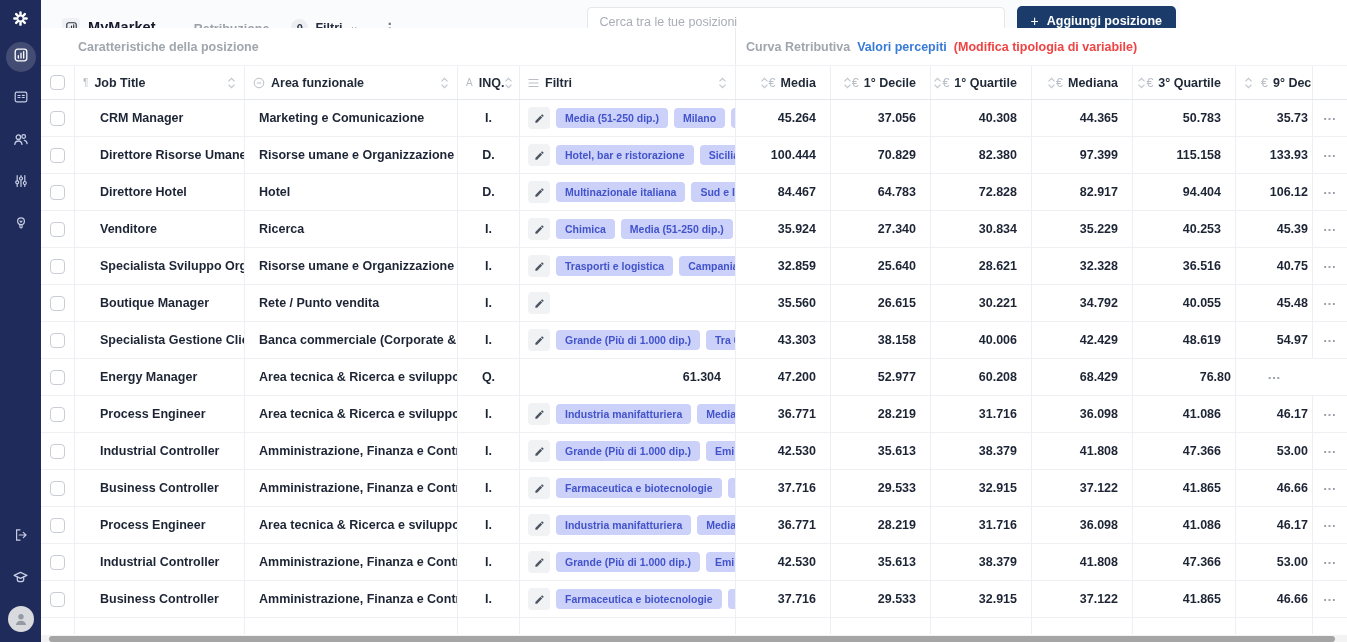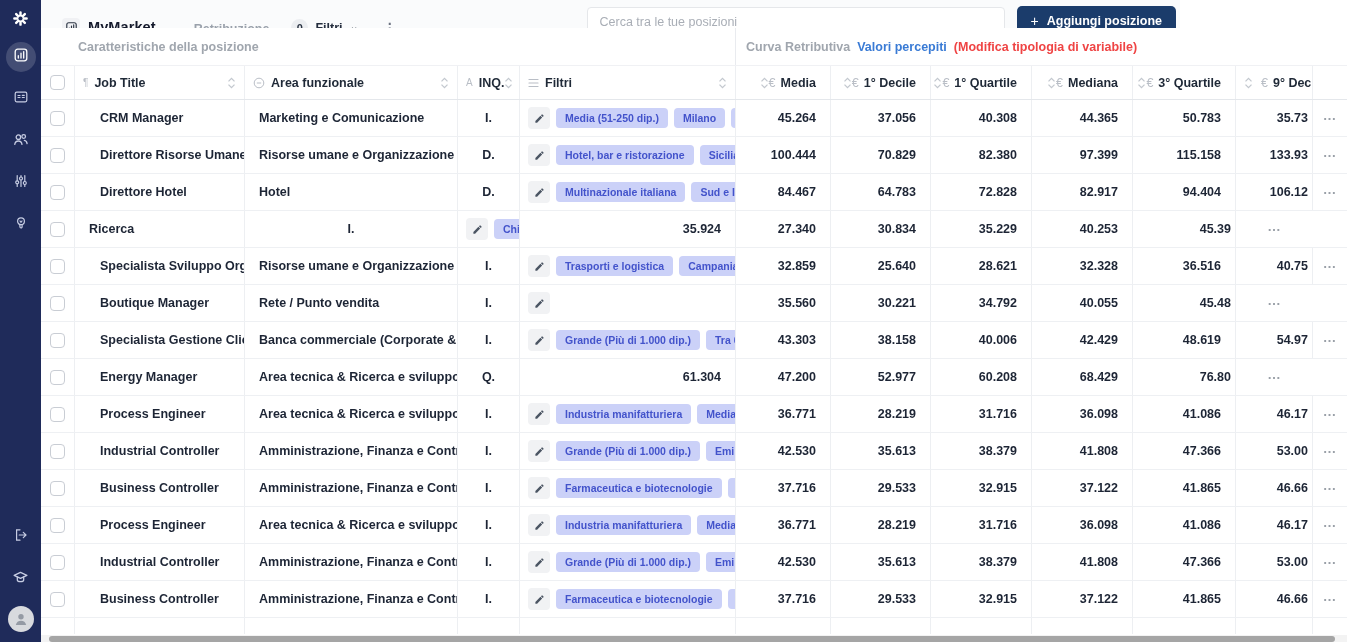--- a/index.html
+++ b/index.html
@@ -392,20 +392,21 @@
         <div class="c c-num">72.828</div>
         <div class="c c-num">82.917</div>
         <div class="c c-num">94.404</div>
         <div class="c c-num c-last">106.12</div>
     <div class="c c-actions">⋯</div>
   </div>
   <div class="grid row">
     <div class="c c-check">
           <span class="cb"></span>
         </div>
+    <div class="c c-job">Venditore</div>
     <div class="c c-area">Ricerca</div>
     <div class="c c-inq">I.</div>
     <div class="c c-filters">
       <span class="pencil">
             <svg width="11" height="11" viewBox="0 0 24 24">
               <path d="M3 17.25V21h3.75L17.8 9.94l-3.75-3.75L3 17.25zM20.7 7.04a1 1 0 0 0 0-1.41l-2.34-2.34a1 1 0 0 0-1.41 0l-1.83 1.83 3.75 3.75 1.83-1.83z" fill="#4b5563"></path>
             </svg>
           </span>
       <span class="chip">Chimica</span>
           <span class="chip">Media (51-250 dip.)</span>
@@ -451,20 +452,21 @@
     <div class="c c-inq">I.</div>
     <div class="c c-filters">
       <span class="pencil">
             <svg width="11" height="11" viewBox="0 0 24 24">
               <path d="M3 17.25V21h3.75L17.8 9.94l-3.75-3.75L3 17.25zM20.7 7.04a1 1 0 0 0 0-1.41l-2.34-2.34a1 1 0 0 0-1.41 0l-1.83 1.83 3.75 3.75 1.83-1.83z" fill="#4b5563"></path>
             </svg>
           </span>
 
     </div>
     <div class="c c-num">35.560</div>
+        <div class="c c-num">26.615</div>
         <div class="c c-num">30.221</div>
         <div class="c c-num">34.792</div>
         <div class="c c-num">40.055</div>
         <div class="c c-num c-last">45.48</div>
     <div class="c c-actions">⋯</div>
   </div>
   <div class="grid row">
     <div class="c c-check">
           <span class="cb"></span>
         </div>

